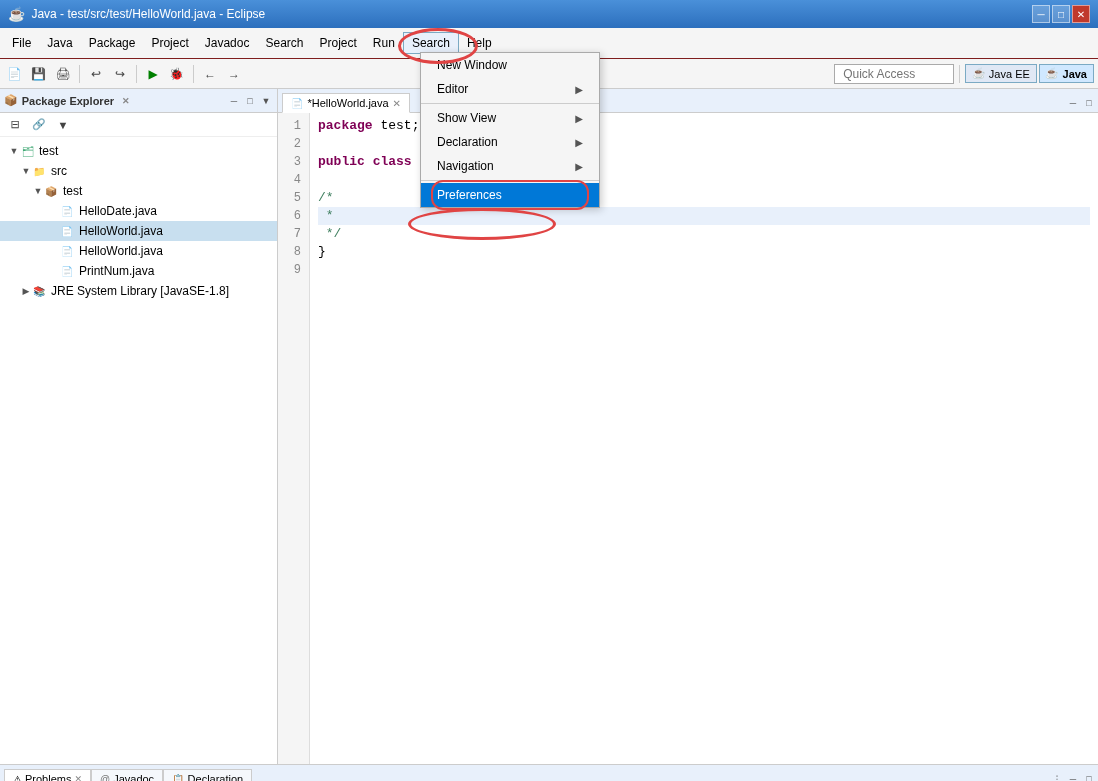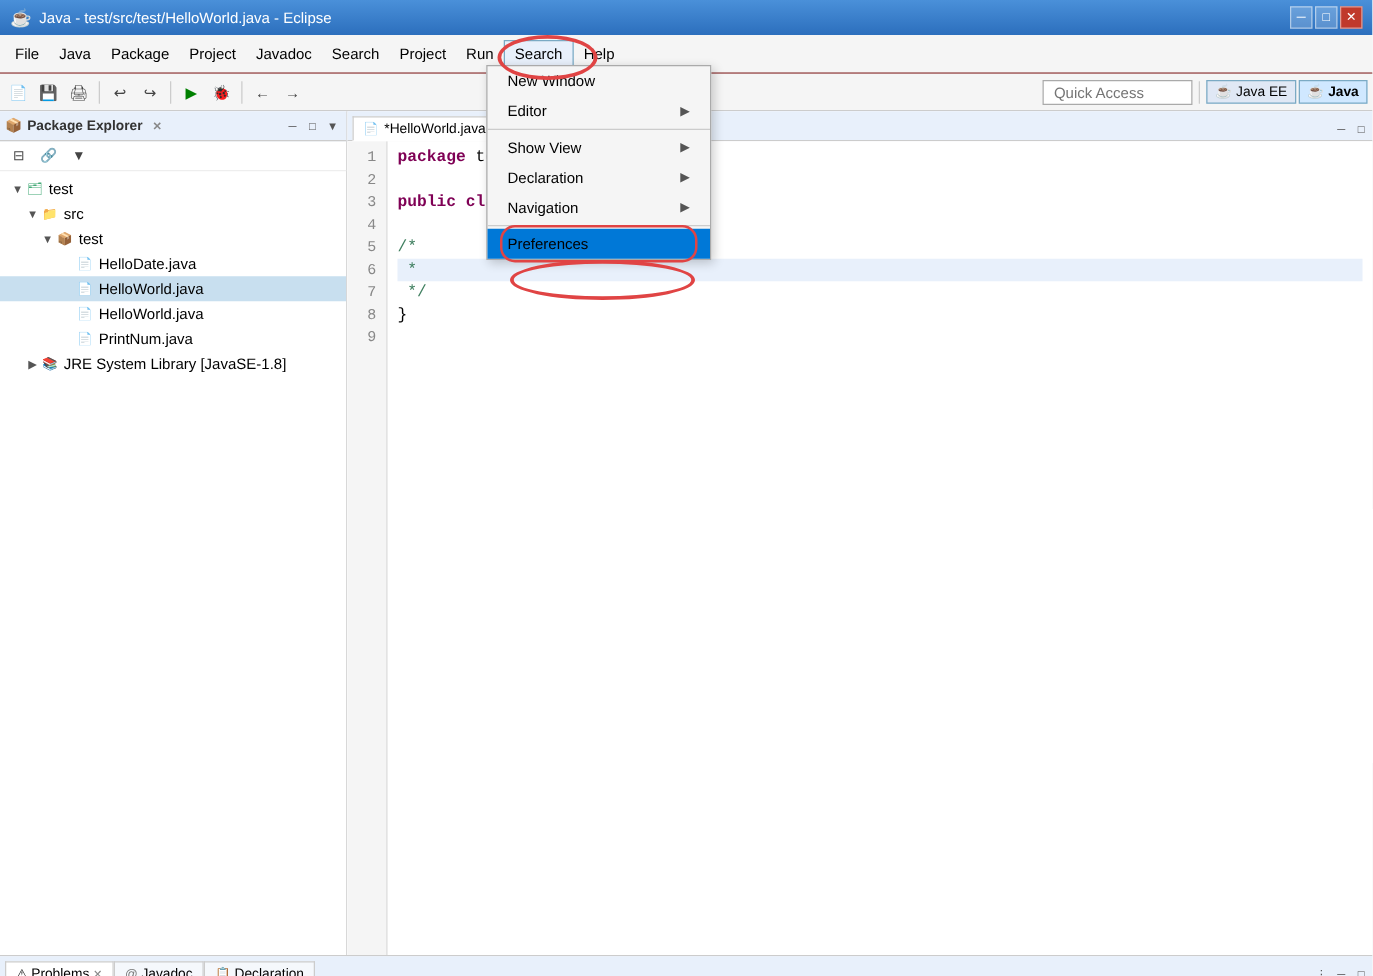--- a/index.html
+++ b/index.html
@@ -239,37 +239,37 @@
 
     
     .dropdown-overlay {
       position: fixed;
       top: 0; left: 0; right: 0; bottom: 0;
       z-index: 100;
     }
     .dropdown-menu {
       position: fixed;
       top: 52px;
-      left: 389px;
+      left: 420px;
       background: #f5f5f5;
       border: 1px solid #aaa;
       box-shadow: 2px 2px 8px rgba(0,0,0,0.2);
       z-index: 200;
       min-width: 180px;
     }
     .dropdown-item {
       display: flex; align-items: center; justify-content: space-between;
       padding: 5px 16px;
       cursor: pointer;
       font-size: 12px;
       color: #000;
     }
     .dropdown-item.highlighted {
       background: #0078d7;
-      color: #000000;
+      color: #ffffff;
       position: relative;
     }
     .dropdown-item.highlighted::before {
       content: '';
       position: absolute;
       top: -3px; left: 10px; right: 10px; bottom: -3px;
       border: 2px solid #e04444;
       border-radius: 12px;
       pointer-events: none;
     }

